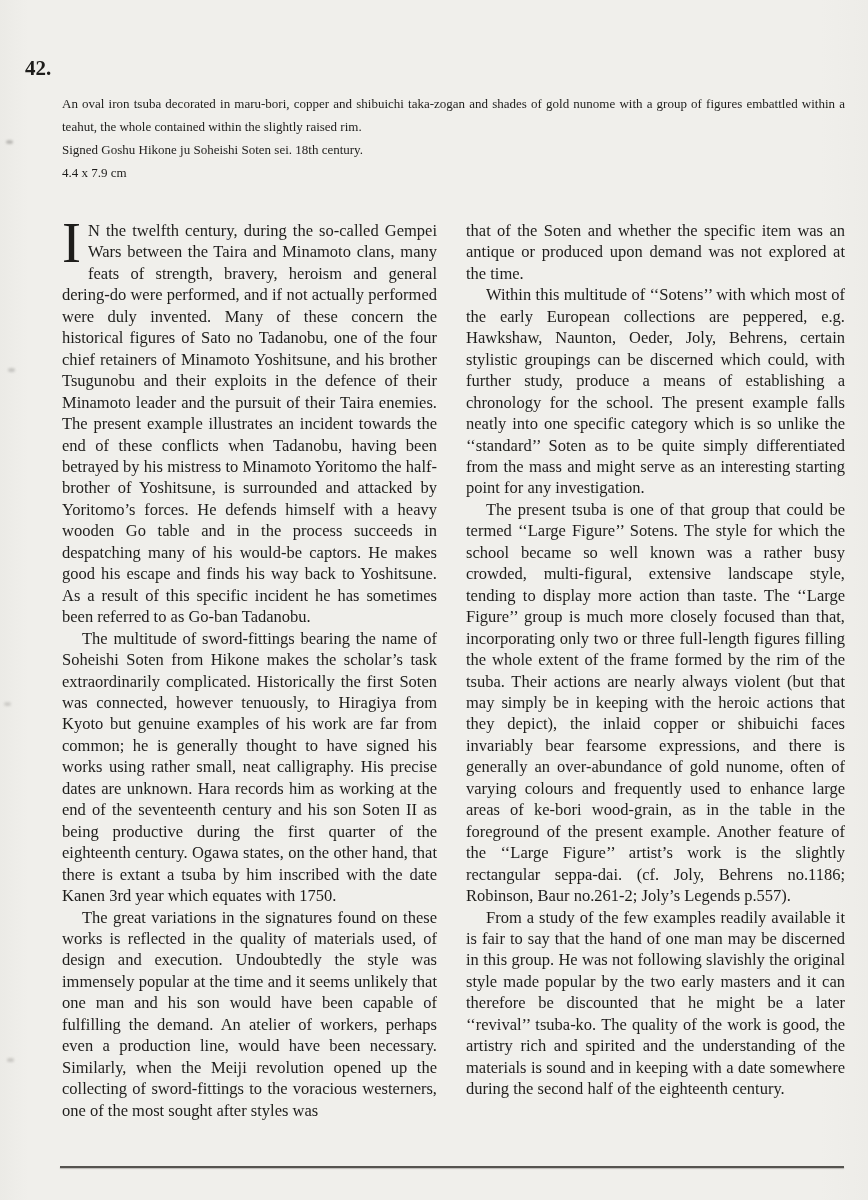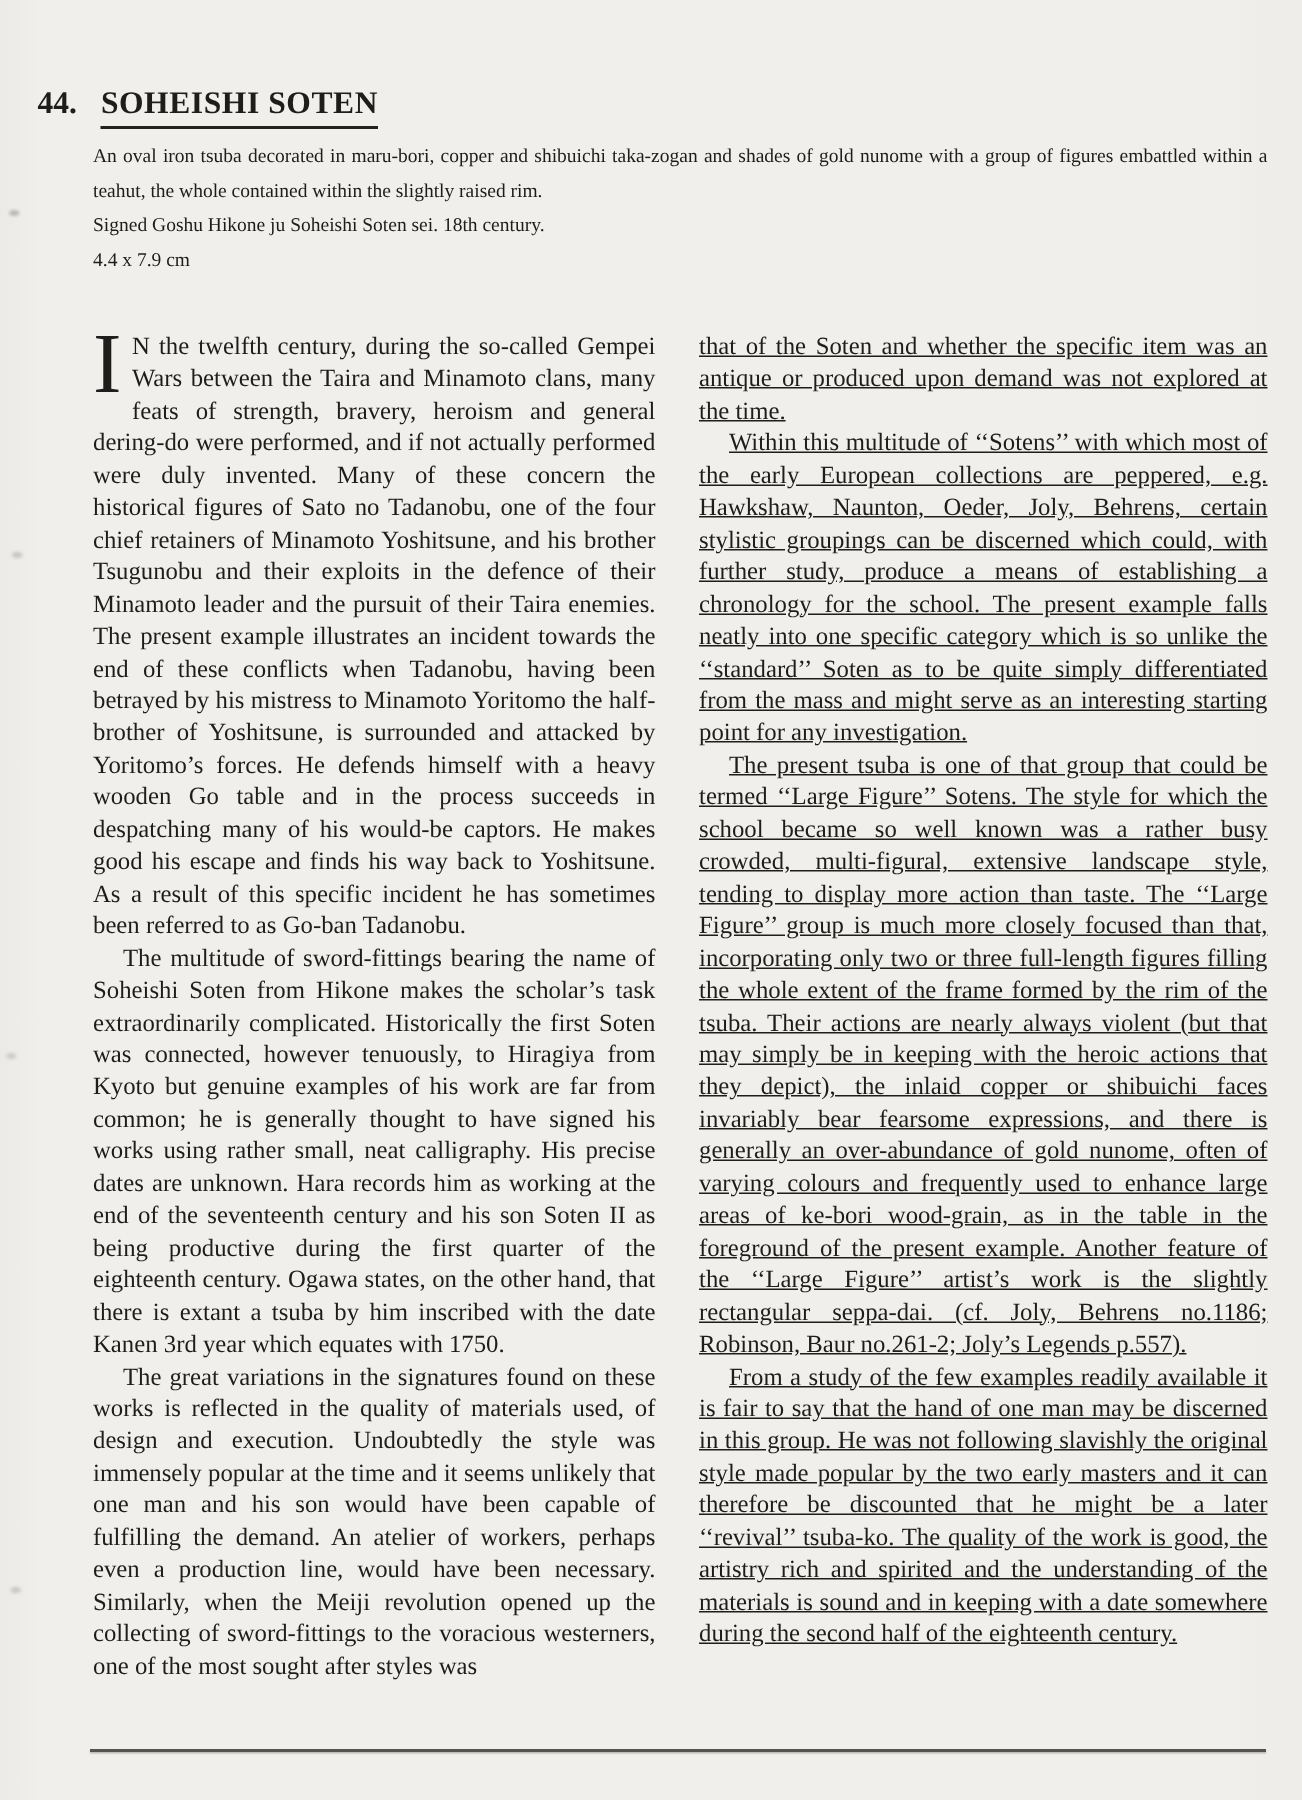--- a/index.html
+++ b/index.html
@@ -65,21 +65,21 @@
     width: 783px;
     display: flex;
     gap: 29px;
   }
   .col {
     font-size: 16.5px;
     line-height: 21.45px;
     text-align: justify;
   }
   .col-left  { width: 375px; }
-  .col-right { width: 379px; text-decoration: underline; }
+  .col-right { width: 379px; }
   .col p { margin: 0; }
   .col p.indent { text-indent: 20px; }
 
   .dropcap {
     float: left;
     font-size: 57px;
     line-height: 41px;
     margin: 2px 7px 0 0;
   }
 
@@ -90,22 +90,21 @@
     background: #55534f;
     box-shadow: 0 1px 1px rgba(85,83,79,0.35);
   }
 </style>
 </head>
 <body>
 
 <div class="page">
 
   <header class="entry-header">
-    <span class="entry-number">44.</span>
-    <h1 class="entry-title">SOHEISHI SOTEN</h1>
+    <span class="entry-number">42.</span>
   </header>
 
   <section class="entry-description">
     <p class="desc">An oval iron tsuba decorated in maru-bori, copper and shibuichi taka-zogan and shades of gold nunome with a group of figures embattled within a teahut, the whole contained within the slightly raised rim.</p>
     <p class="sig">Signed Goshu Hikone ju Soheishi Soten sei. 18th century.</p>
     <p class="dim">4.4 x 7.9 cm</p>
   </section>
 
   <section class="columns">
 

